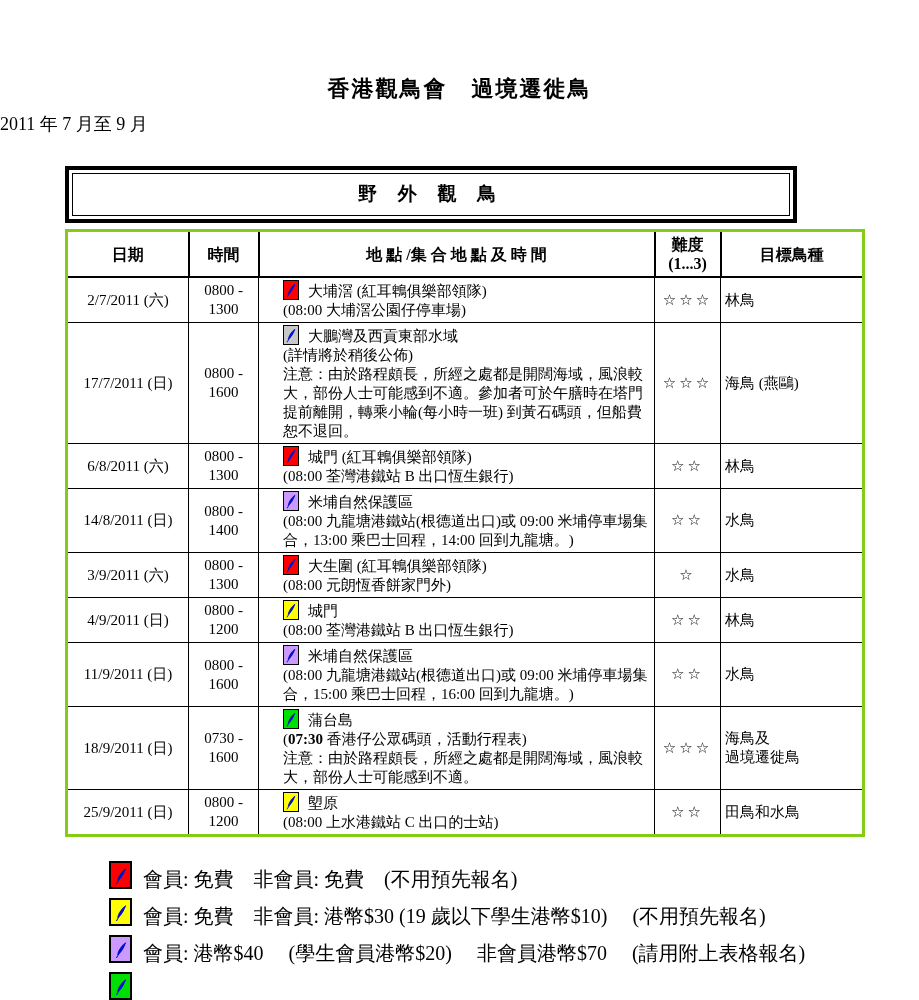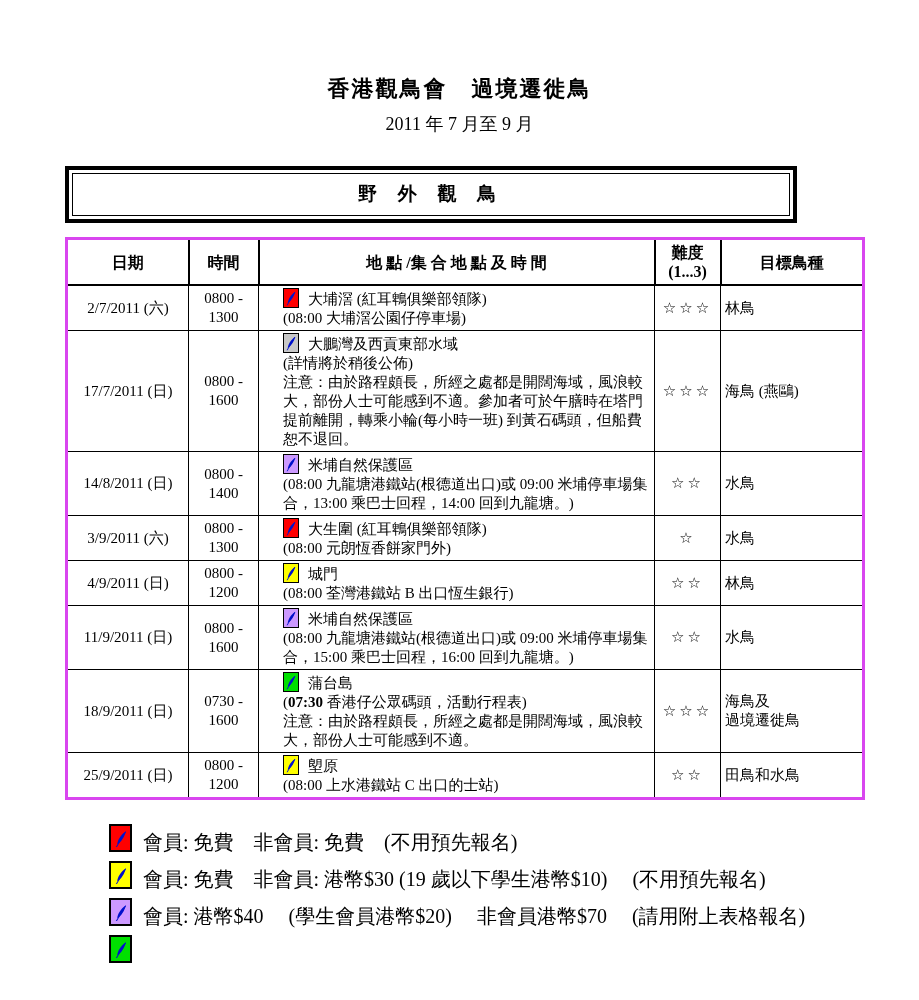--- a/index.html
+++ b/index.html
@@ -5,33 +5,33 @@
   html,body { margin:0; padding:0; }
   body {
     width:919px; height:1000px; background:#ffffff; color:#000;
     font-family:"Liberation Serif","DejaVu Serif",serif;
     overflow:hidden; position:relative;
   }
   .content { padding-top:74px; }
   .page-title {
     text-align:center; font-size:22px; font-weight:bold; letter-spacing:2px;
   }
-  .page-subtitle { text-align:center; font-size:18px; margin-top:8px; }
+  .page-subtitle { text-align:left; font-size:18px; margin-top:8px; }
 
   .tbl-area { margin:30px 57px 0 65px; width:732px; }
 
   .section-box { border:4px solid #000; padding:3px; box-sizing:border-box; }
   .section-box-inner {
     border:1px solid #000; text-align:center; font-size:19px; font-weight:bold;
     letter-spacing:8px; padding:7px 0 8px 0;
   }
 
   table.activities {
     border-collapse:collapse; width:797px; table-layout:fixed;
-    margin-top:14px; border:3px solid #d946ef;
+    margin-top:6px; border:3px solid #84cc16;
   }
   table.activities th {
     border:2px solid #000; font-size:16px; font-weight:bold;
     padding:3px 2px; text-align:center; line-height:19px;
   }
   table.activities td {
     border:1px solid #000; font-size:15px; padding:2px 4px;
     vertical-align:middle; line-height:19px;
   }
   .c-date, .c-time { text-align:center; }
@@ -122,20 +122,32 @@
           <div class="loc-line"><span class="icon-box" style="background-color: rgb(200, 200, 200);"><svg class="quill" viewBox="0 0 20 26" style="fill: rgb(0, 17, 204);">
                     <use href="#feather"></use>
                   </svg></span><span>大鵬灣及西貢東部水域</span></div>
           <div class="loc-line">(詳情將於稍後公佈)</div>
           <div class="loc-line">注意：由於路程頗長，所經之處都是開闊海域，風浪較大，部份人士可能感到不適。參加者可於午膳時在塔門提前離開，轉乘小輪(每小時一班) 到黃石碼頭，但船費恕不退回。</div>
         </td>
         <td class="c-diff">☆☆☆</td>
         <td class="c-target">海鳥 (燕鷗)</td>
       </tr>
 
+      <tr>
+        <td class="c-date">6/8/2011 (六)</td>
+        <td class="c-time">0800 - 1300</td>
+        <td class="c-loc">
+          <div class="loc-line"><span class="icon-box" style="background-color: rgb(255, 0, 0);"><svg class="quill" viewBox="0 0 20 26" style="fill: rgb(0, 17, 204);">
+                    <use href="#feather"></use>
+                  </svg></span><span>城門 (紅耳鵯俱樂部領隊)</span></div>
+          <div class="loc-line">(08:00 荃灣港鐵站 B 出口恆生銀行)</div>
+        </td>
+        <td class="c-diff">☆☆</td>
+        <td class="c-target">林鳥</td>
+      </tr>
 
       <tr>
         <td class="c-date">14/8/2011 (日)</td>
         <td class="c-time">0800 - 1400</td>
         <td class="c-loc">
           <div class="loc-line"><span class="icon-box" style="background-color: rgb(204, 153, 255);"><svg class="quill" viewBox="0 0 20 26" style="fill: rgb(0, 17, 204);">
                     <use href="#feather"></use>
                   </svg></span><span>米埔自然保護區</span></div>
           <div class="loc-line">(08:00 九龍塘港鐵站(根德道出口)或 09:00 米埔停車場集合，13:00 乘巴士回程，14:00 回到九龍塘。)</div>
         </td>

